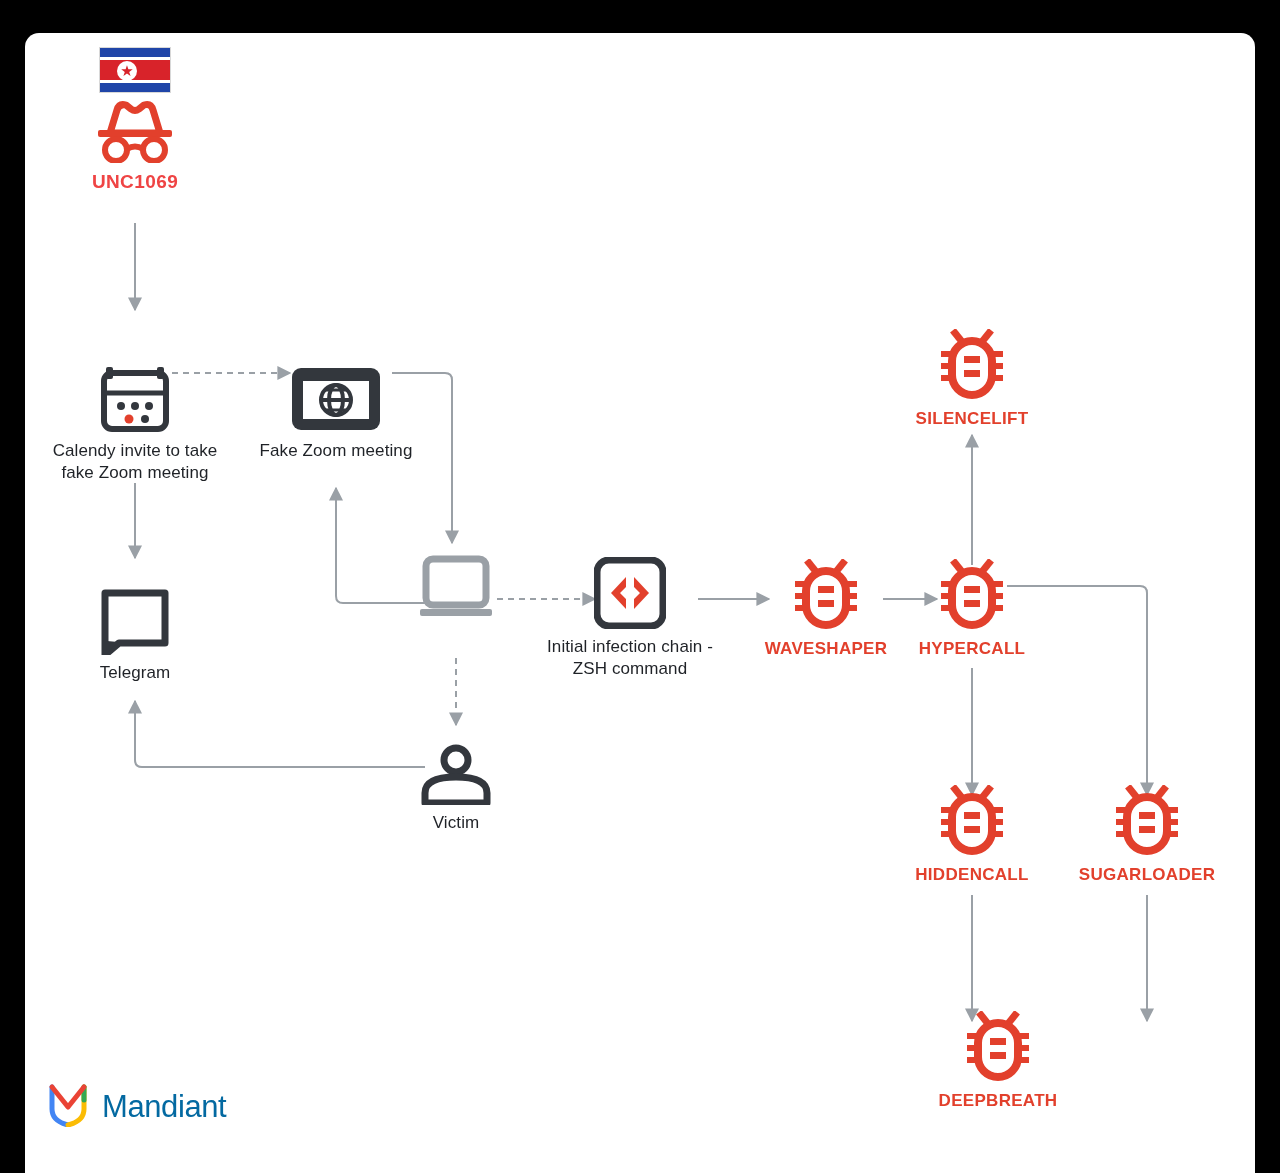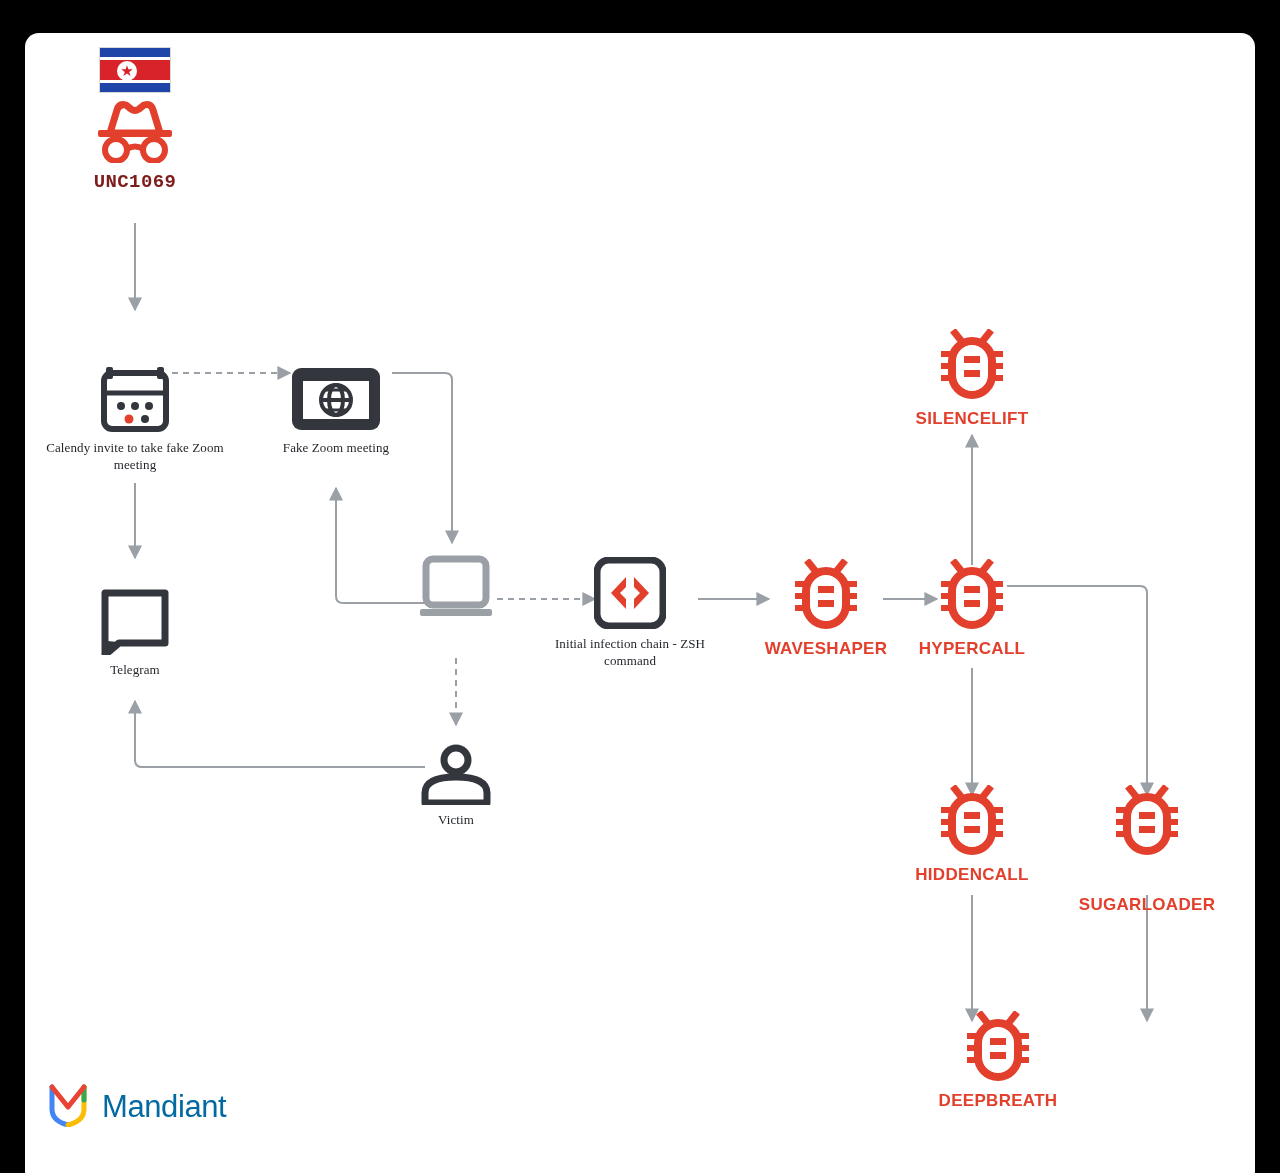--- a/index.html
+++ b/index.html
@@ -45,36 +45,34 @@
     justify-content: center;
     height: 74px;
   }
   .node .label {
     margin-top: 7px;
     text-align: center;
     line-height: 1.28;
   }
   .label-dark {
     color: #1f2227;
-    font-size: 13px;
+    font-size: 17px;
     letter-spacing: 0.1px;
-    font-family: Liberation Serif, serif;
   }
   .label-red {
     color: #E2402C;
     font-size: 17px;
     font-weight: bold;
     letter-spacing: 0.3px;
   }
   .label-red-big {
-    color: #7f1d1d;
+    color: #ef4444;
     font-size: 19px;
     font-weight: bold;
     letter-spacing: 0.4px;
-    font-family: Liberation Mono, monospace;
   }
   
   #footer {
     position: absolute;
     left: 23px; top: 1050px;
     display: flex;
     align-items: center;
     gap: 14px;
   }
   #footer .wordmark {
@@ -303,21 +301,21 @@
           <rect x="54" y="34" width="14" height="6" fill="#E2402C"></rect>
           <rect x="54" y="46" width="14" height="6" fill="#E2402C"></rect>
           <rect x="17" y="12" width="40" height="54" rx="20" fill="none" stroke="#E2402C" stroke-width="8"></rect>
           <rect x="29" y="27" width="16" height="7" fill="#E2402C"></rect>
           <rect x="29" y="41" width="16" height="7" fill="#E2402C"></rect>
         </svg>
       </div>
       <div class="label label-red">HIDDENCALL</div>
     </div>
 
-    <div class="node" style="left:1122px; top:750px;gap:30px;">
+    <div class="node" style="left:1122px; top:750px;">
       <div class="icon-wrap">
         <svg width="74" height="72" viewBox="0 0 74 72">
           <path d="M20 4 L28 14" stroke="#E2402C" stroke-width="7" fill="none" stroke-linecap="square"></path>
           <path d="M54 4 L46 14" stroke="#E2402C" stroke-width="7" fill="none" stroke-linecap="square"></path>
           <rect x="6" y="22" width="14" height="6" fill="#E2402C"></rect>
           <rect x="6" y="34" width="14" height="6" fill="#E2402C"></rect>
           <rect x="6" y="46" width="14" height="6" fill="#E2402C"></rect>
           <rect x="54" y="22" width="14" height="6" fill="#E2402C"></rect>
           <rect x="54" y="34" width="14" height="6" fill="#E2402C"></rect>
           <rect x="54" y="46" width="14" height="6" fill="#E2402C"></rect>

